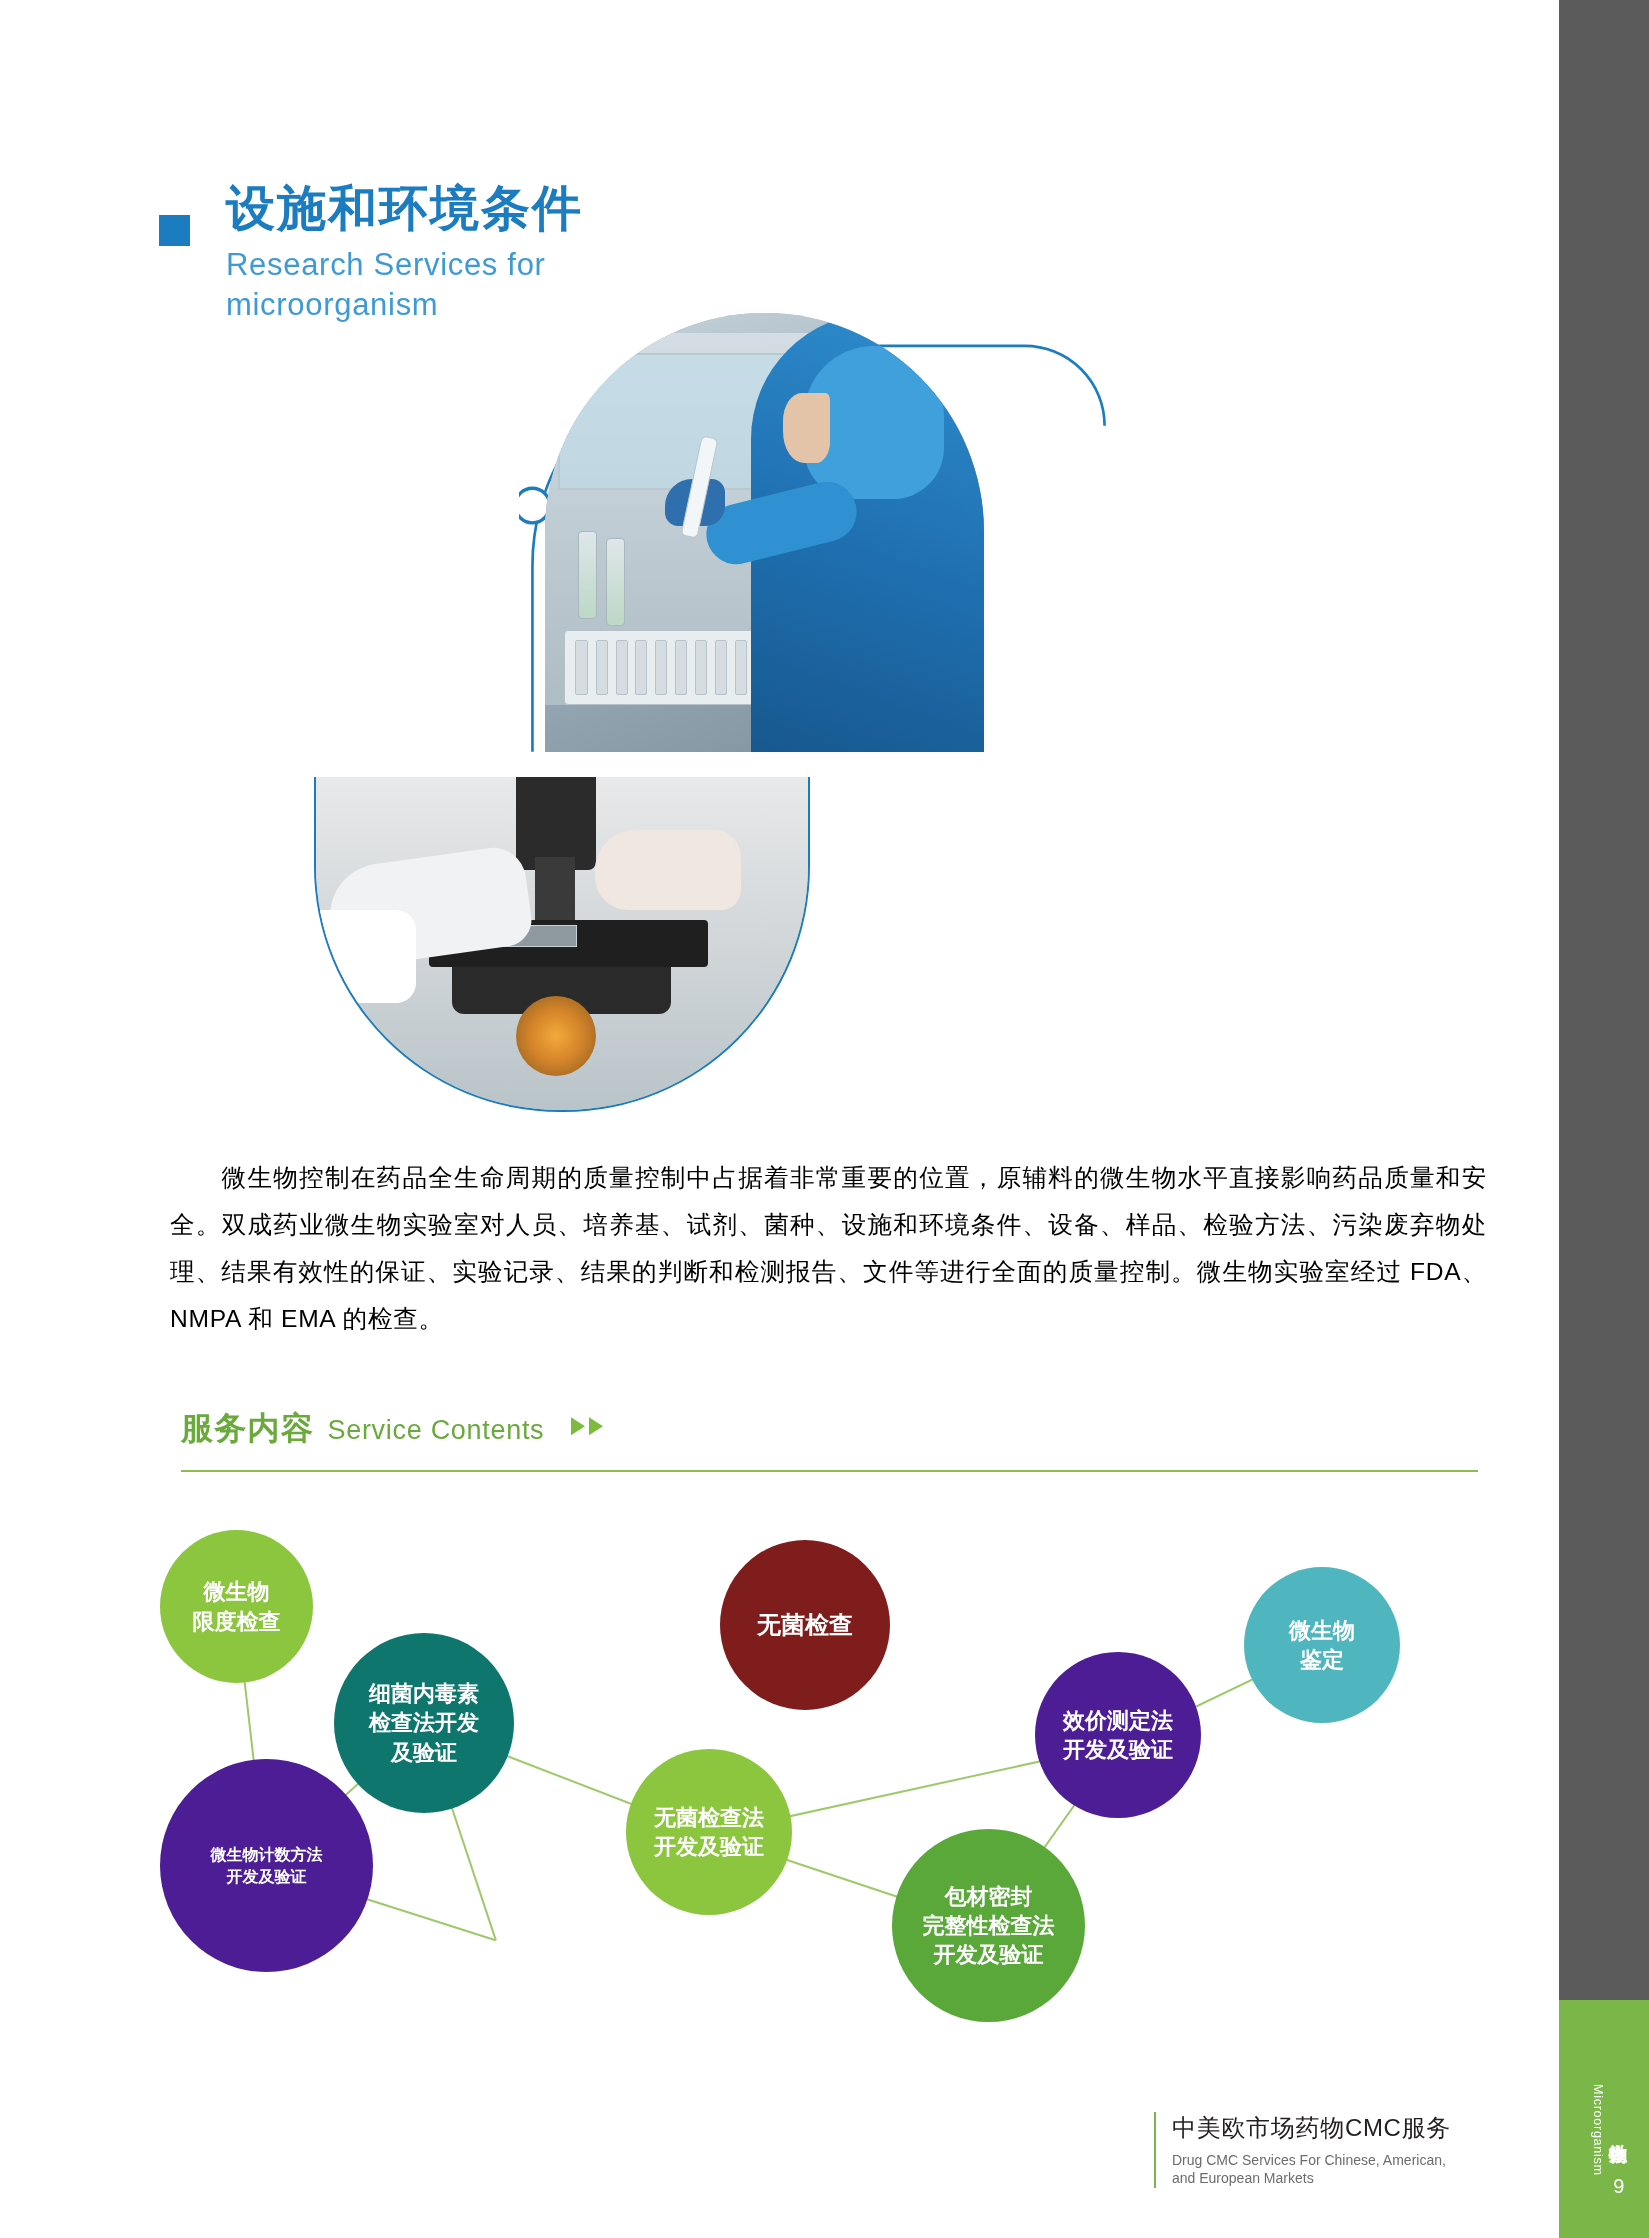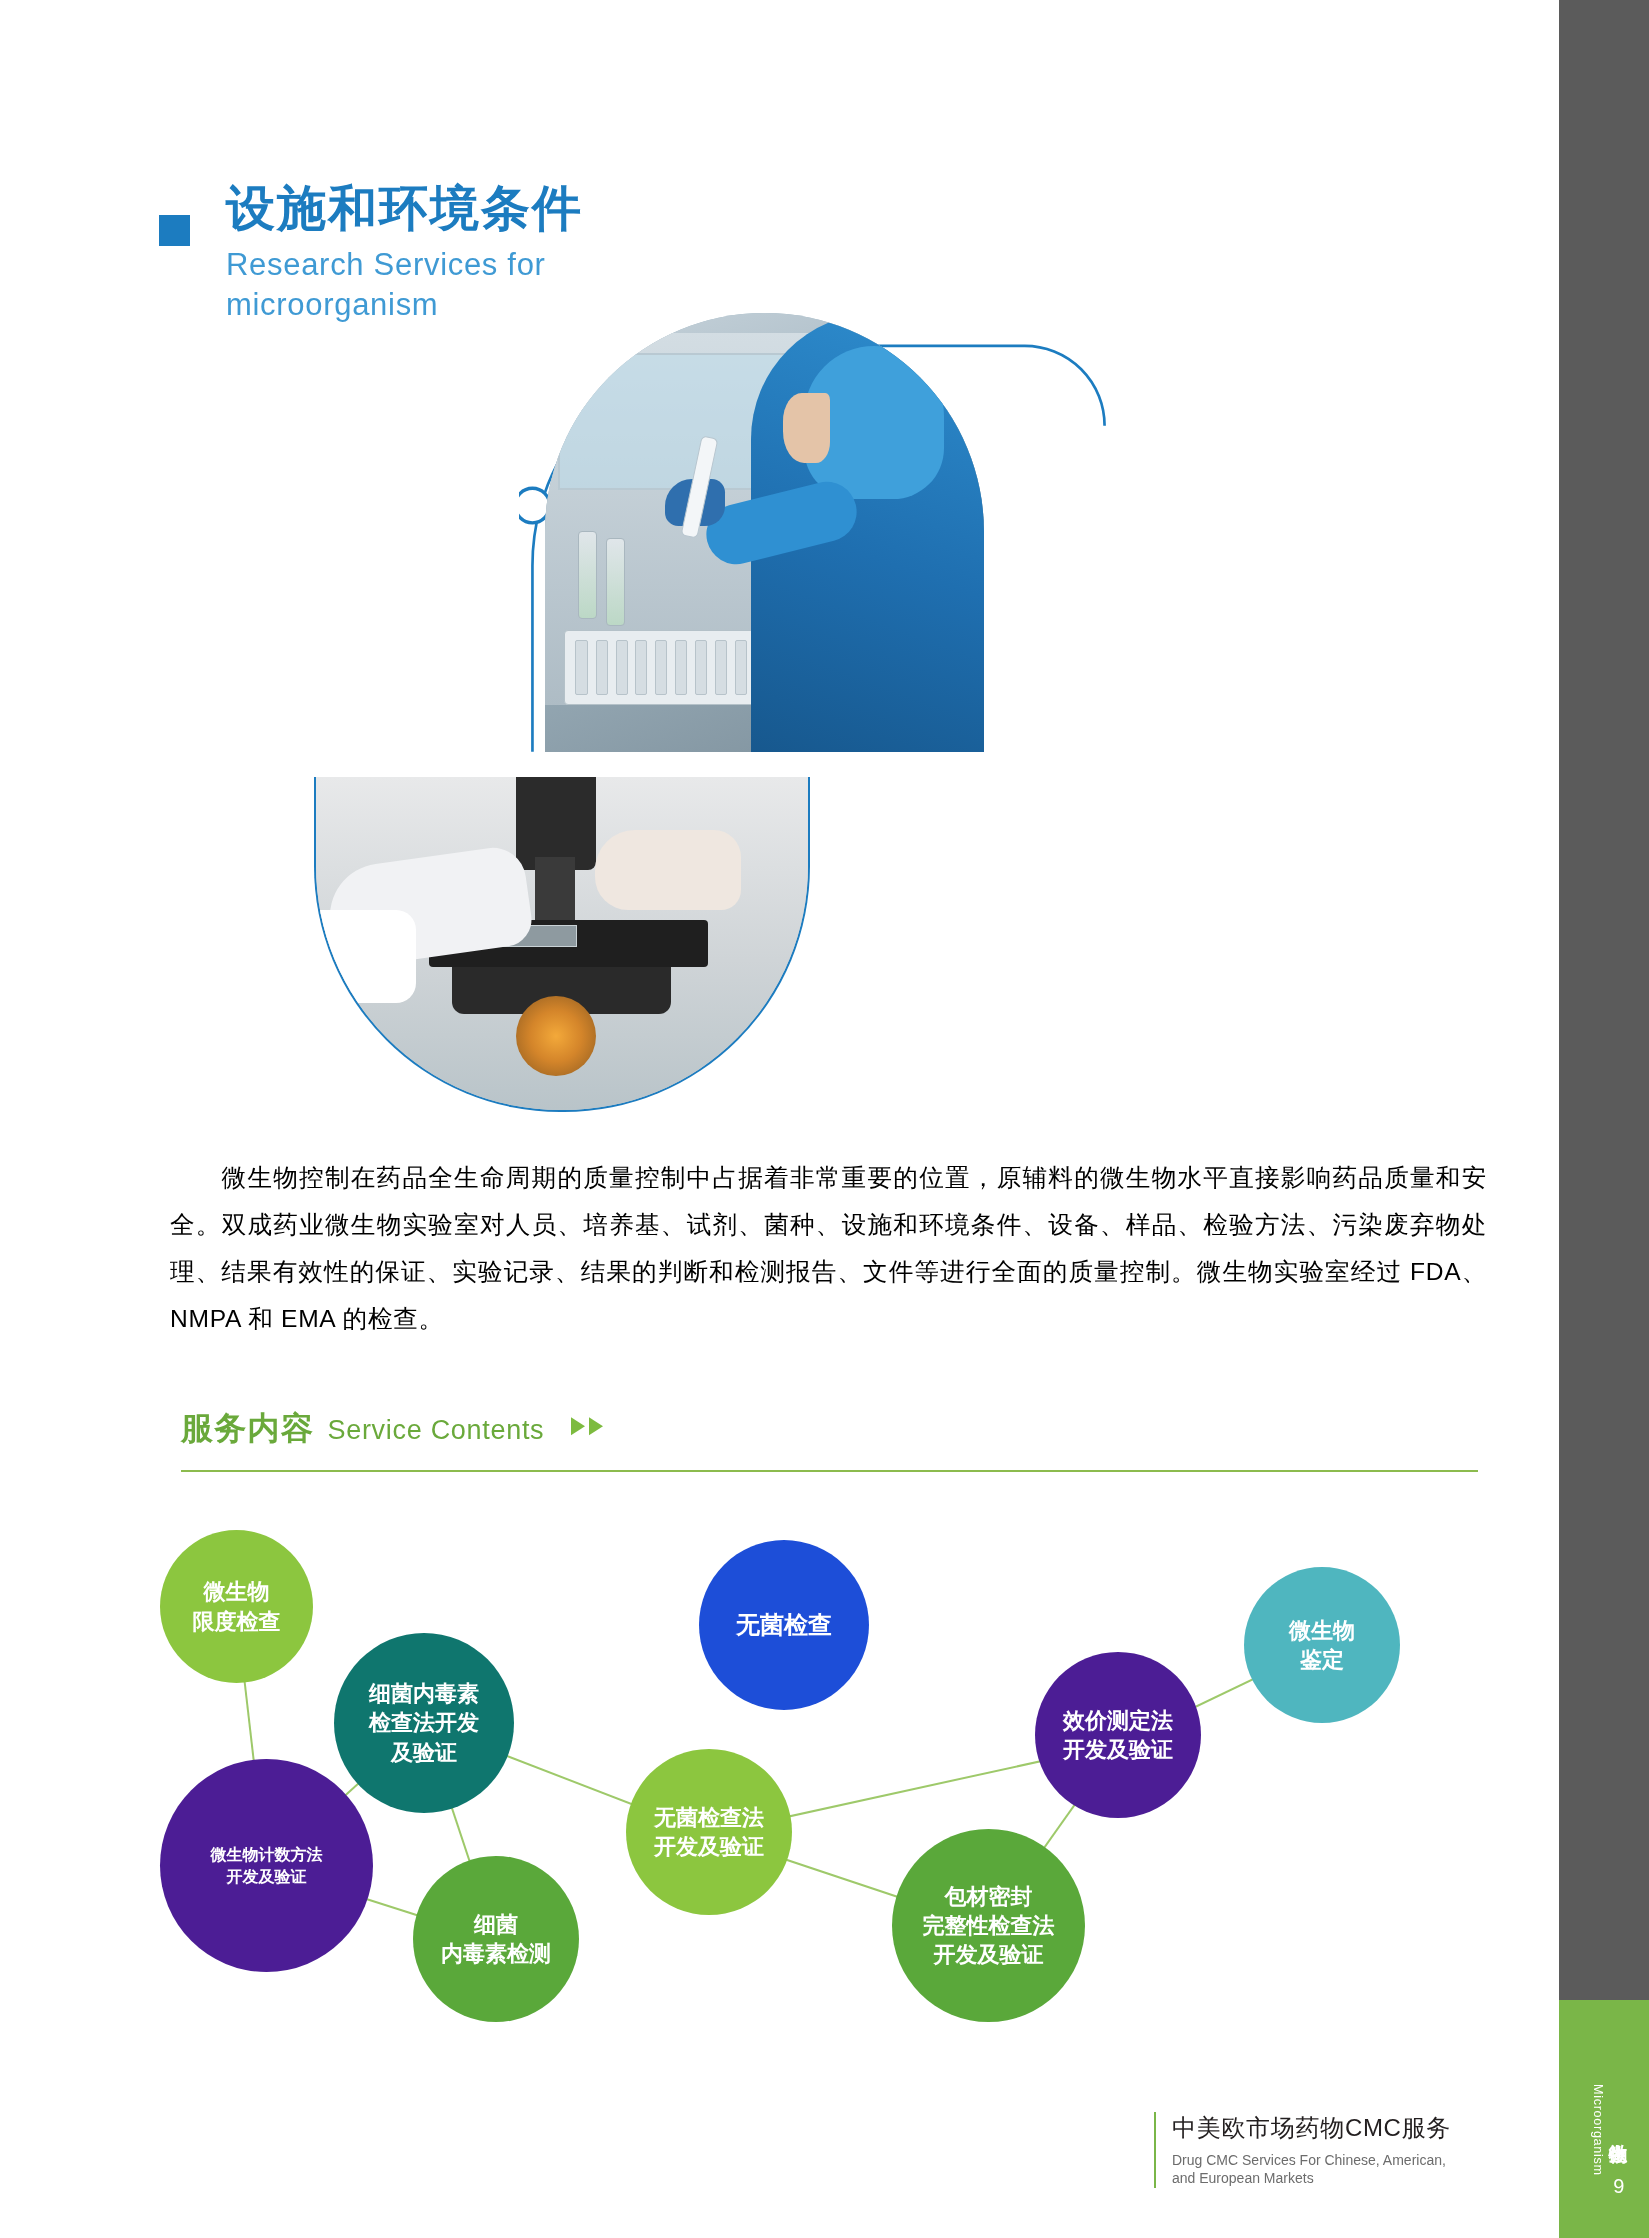--- a/index.html
+++ b/index.html
@@ -478,24 +478,21 @@
     <div class="link" style="left: 958px; top: 213px; width: 227px; transform: rotate(-25.6259deg);"></div>
     <div class="bubble" style="left: 0px; top: 0px; width: 153px; height: 153px; background: rgb(140, 198, 63); font-size: 22px;">
       <span>微生物<br>限度检查</span>
     </div>
     <div class="bubble" style="left: 174px; top: 103px; width: 180px; height: 180px; background: #0f766e; font-size: 22px;">
       <span>细菌内毒素<br>检查法开发<br>及验证</span>
     </div>
     <div class="bubble" style="left: 0px; top: 229px; width: 213px; height: 213px; background: #4c1d95; font-size: 16px;">
       <span>微生物计数方法<br>开发及验证</span>
     </div>
-    <div class="bubble" style="left: 253px; top: 326px; width: 166px; height: 166px; background: rgb(90, 168, 58); font-size: 22px;">
-      <span>细菌<br>内毒素检测</span>
-    </div>
-    <div class="bubble" style="left: 539px; top: 10px; width: 170px; height: 170px; background: #1d4ed8; font-size: 24px;">
+    <div class="bubble" style="left: 560px; top: 10px; width: 170px; height: 170px; background: #7f1d1d; font-size: 24px;">
       <span>无菌检查</span>
     </div>
     <div class="bubble" style="left: 466px; top: 219px; width: 166px; height: 166px; background: rgb(140, 198, 63); font-size: 22px;">
       <span>无菌检查法<br>开发及验证</span>
     </div>
     <div class="bubble" style="left: 732px; top: 299px; width: 193px; height: 193px; background: rgb(90, 168, 58); font-size: 22px;">
       <span>包材密封<br>完整性检查法<br>开发及验证</span>
     </div>
     <div class="bubble" style="left: 875px; top: 122px; width: 166px; height: 166px; background: #4c1d95; font-size: 22px;">
       <span>效价测定法<br>开发及验证</span>

